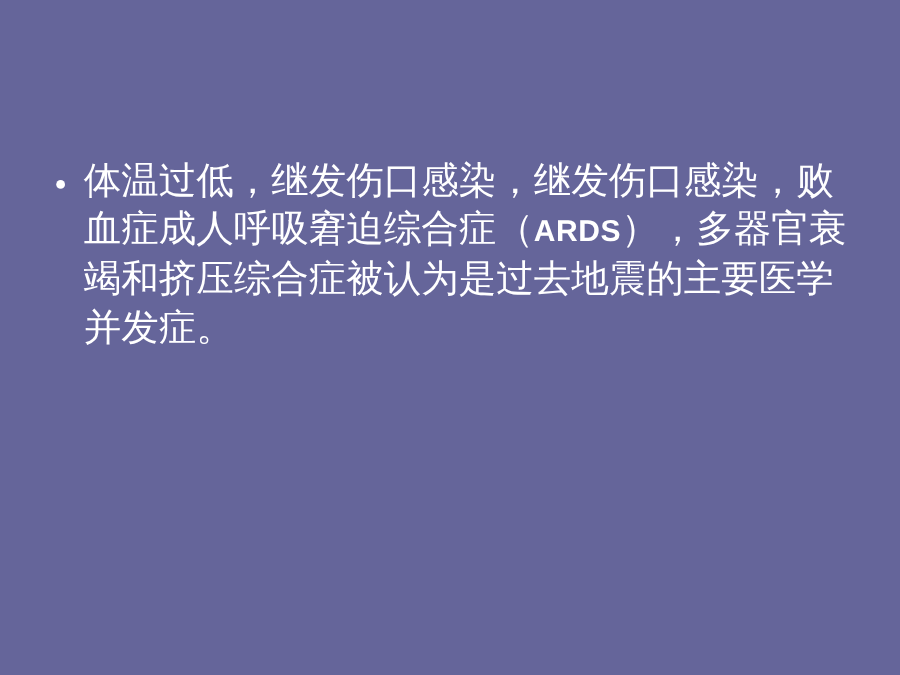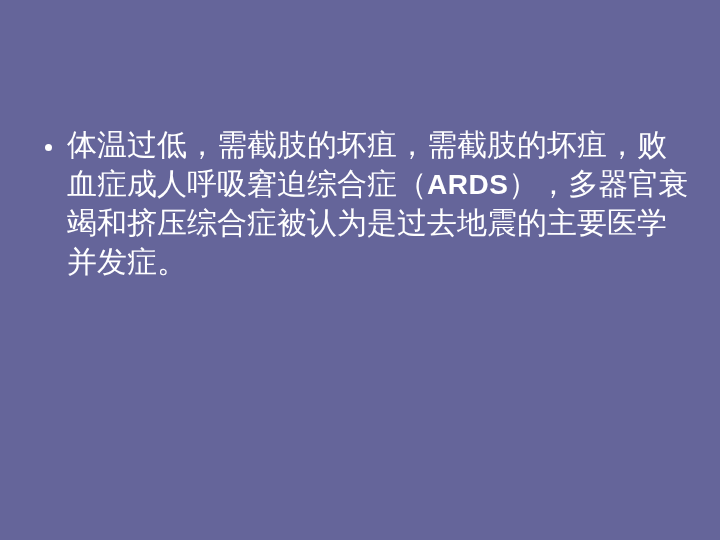--- a/index.html
+++ b/index.html
@@ -54,31 +54,31 @@
     letter-spacing: 0px;
     color: #ffffff;
     text-align: left;
     white-space: normal;
     word-break: break-all;
   }
 
   .bullet-text .latin {
     font-family: "Liberation Sans", "DejaVu Sans", sans-serif;
     font-weight: bold;
-    font-size: 28px;
+    font-size: 24px;
     letter-spacing: 0.5px;
   }
 </style>
 </head>
 <body>
 
 <div class="slide" style="background: rgb(101, 101, 154);">
 
   <div class="body-placeholder">
 
     <div class="bullet-item" style="color: rgb(255, 255, 255);">
       <span class="bullet-marker" style="background: rgb(255, 255, 255);"></span>
-      <span class="bullet-text" style="color: rgb(255, 255, 255);"><span>体温过低，需截肢的坏疽，需截肢的坏疽，败血症成人呼吸窘迫综合症（</span><span class="latin">ARDS</span><span>），多器官衰竭和挤压综合症被认为是过去地震的主要医学并发症。</span></span>
+      <span class="bullet-text" style="color: rgb(255, 255, 255);"><span>体温过低，继发伤口感染，继发伤口感染，败血症成人呼吸窘迫综合症（</span><span class="latin">ARDS</span><span>），多器官衰竭和挤压综合症被认为是过去地震的主要医学并发症。</span></span>
     </div>
 
   </div>
 
 </div>
 
 </body></html>

